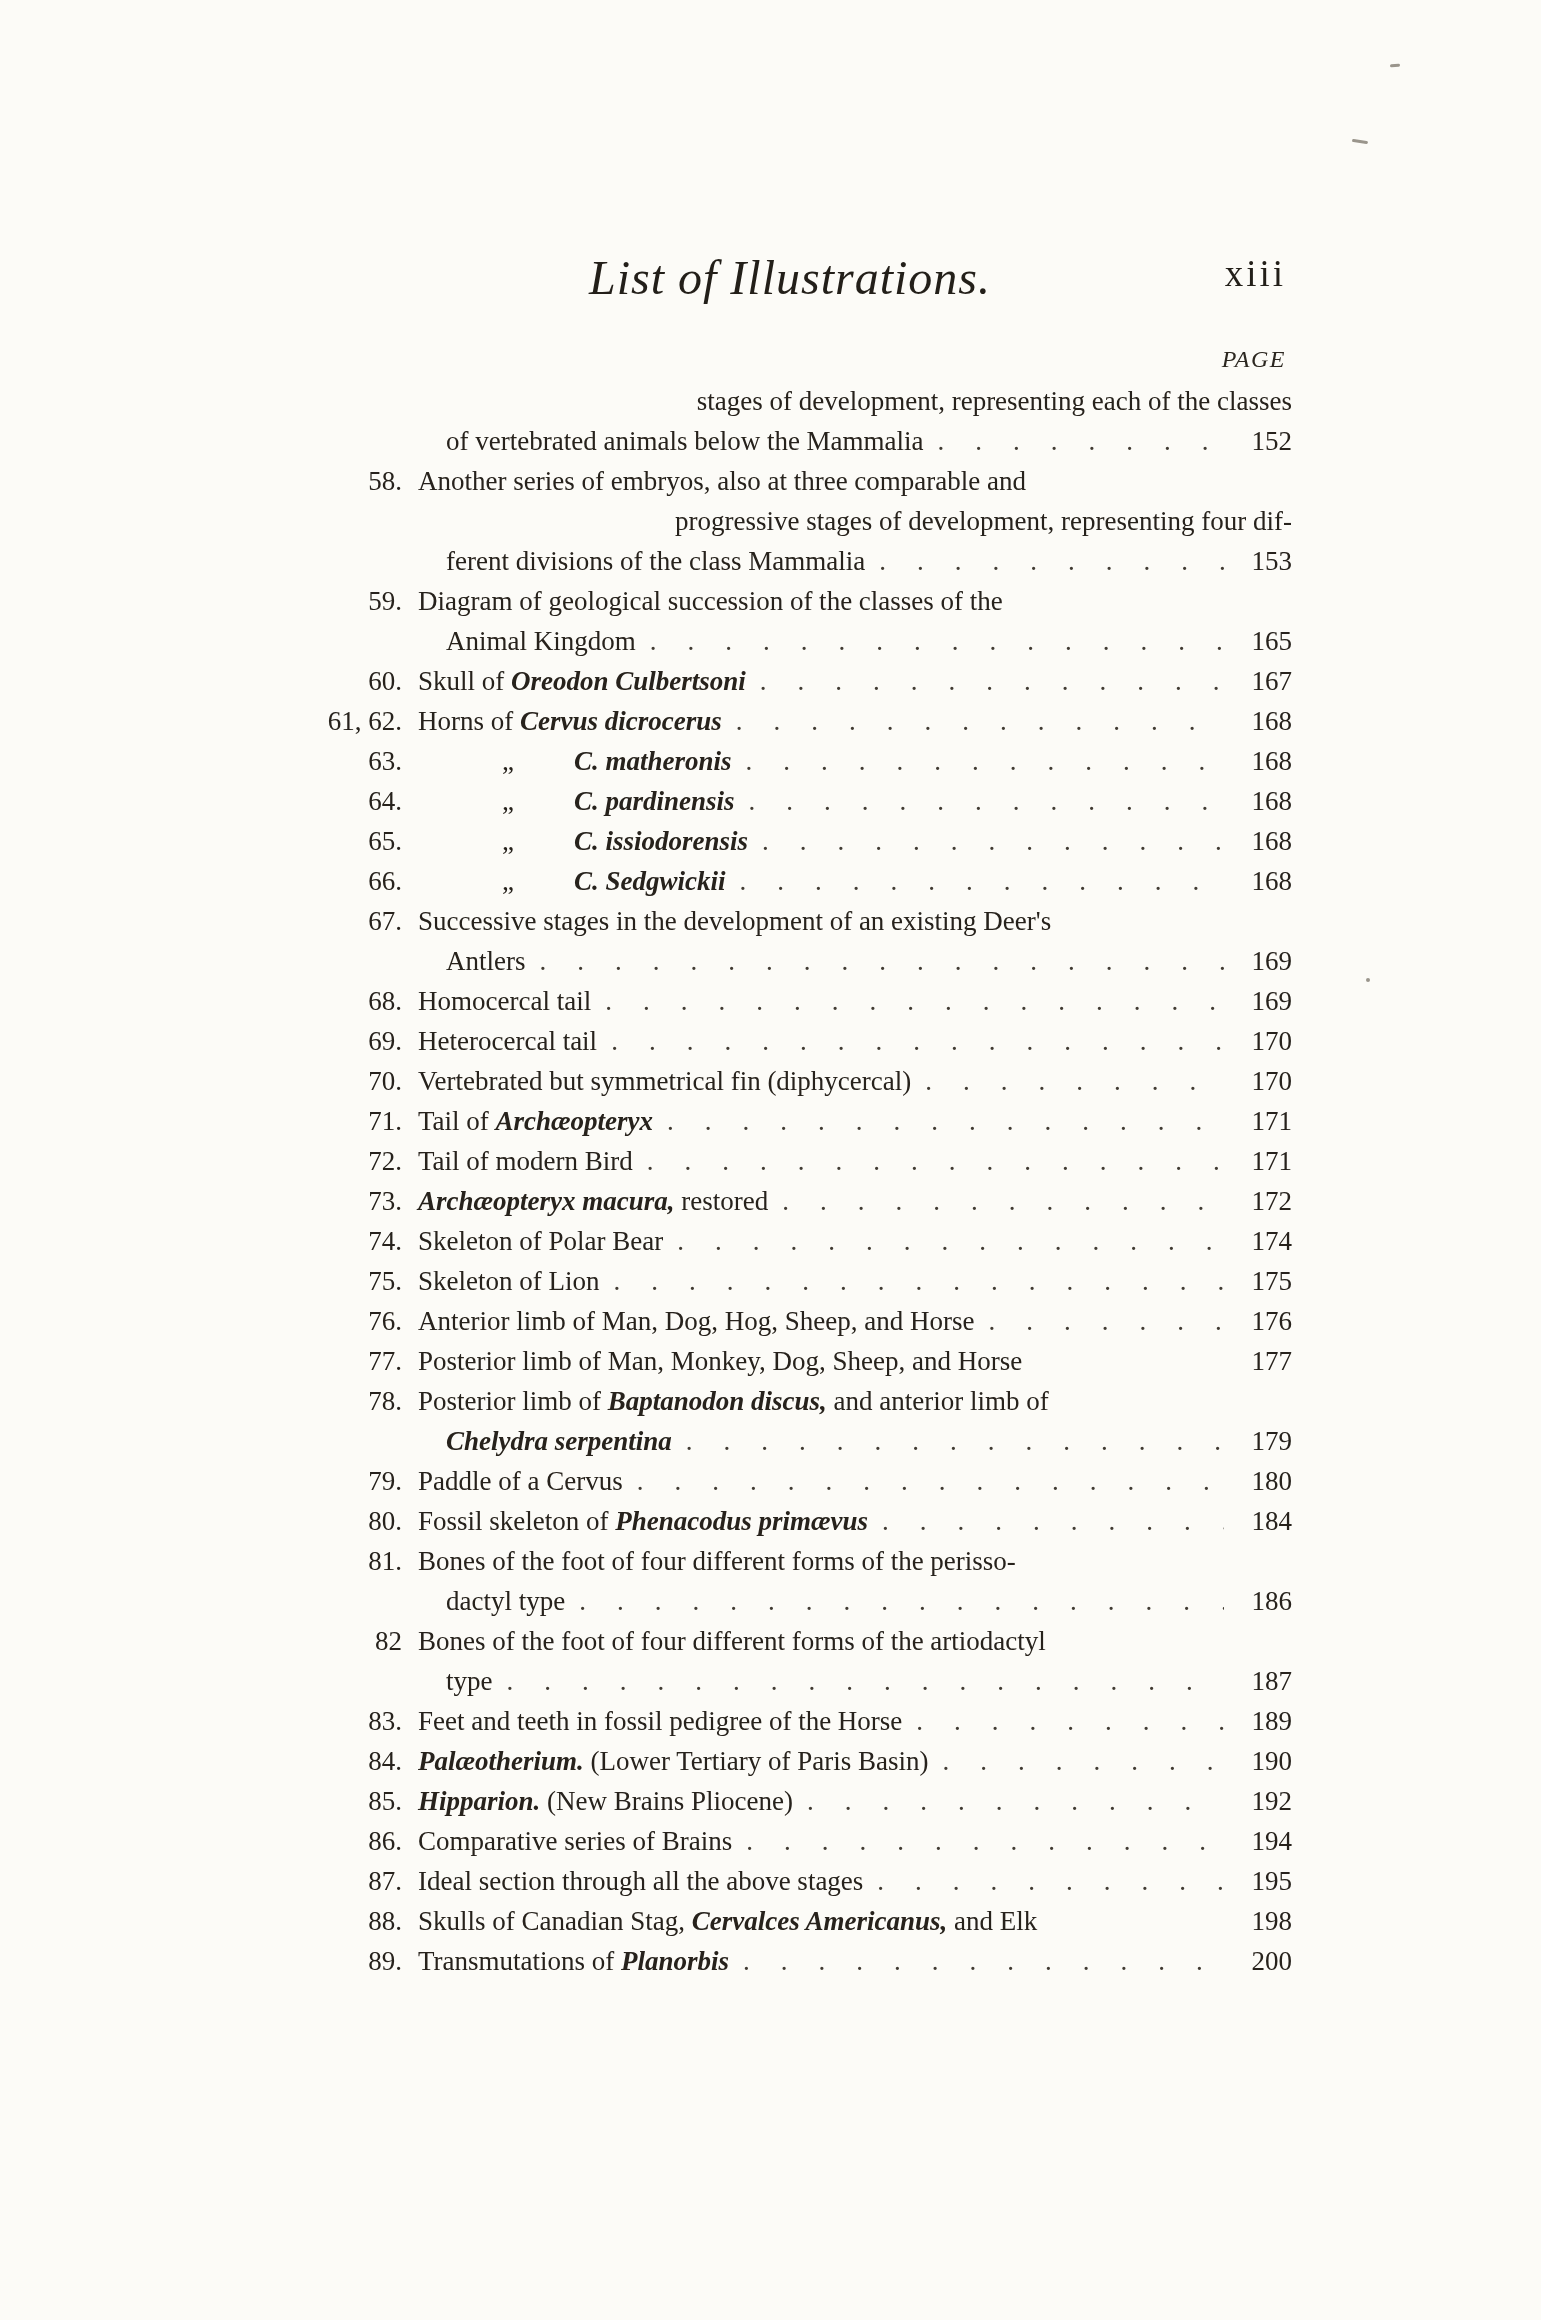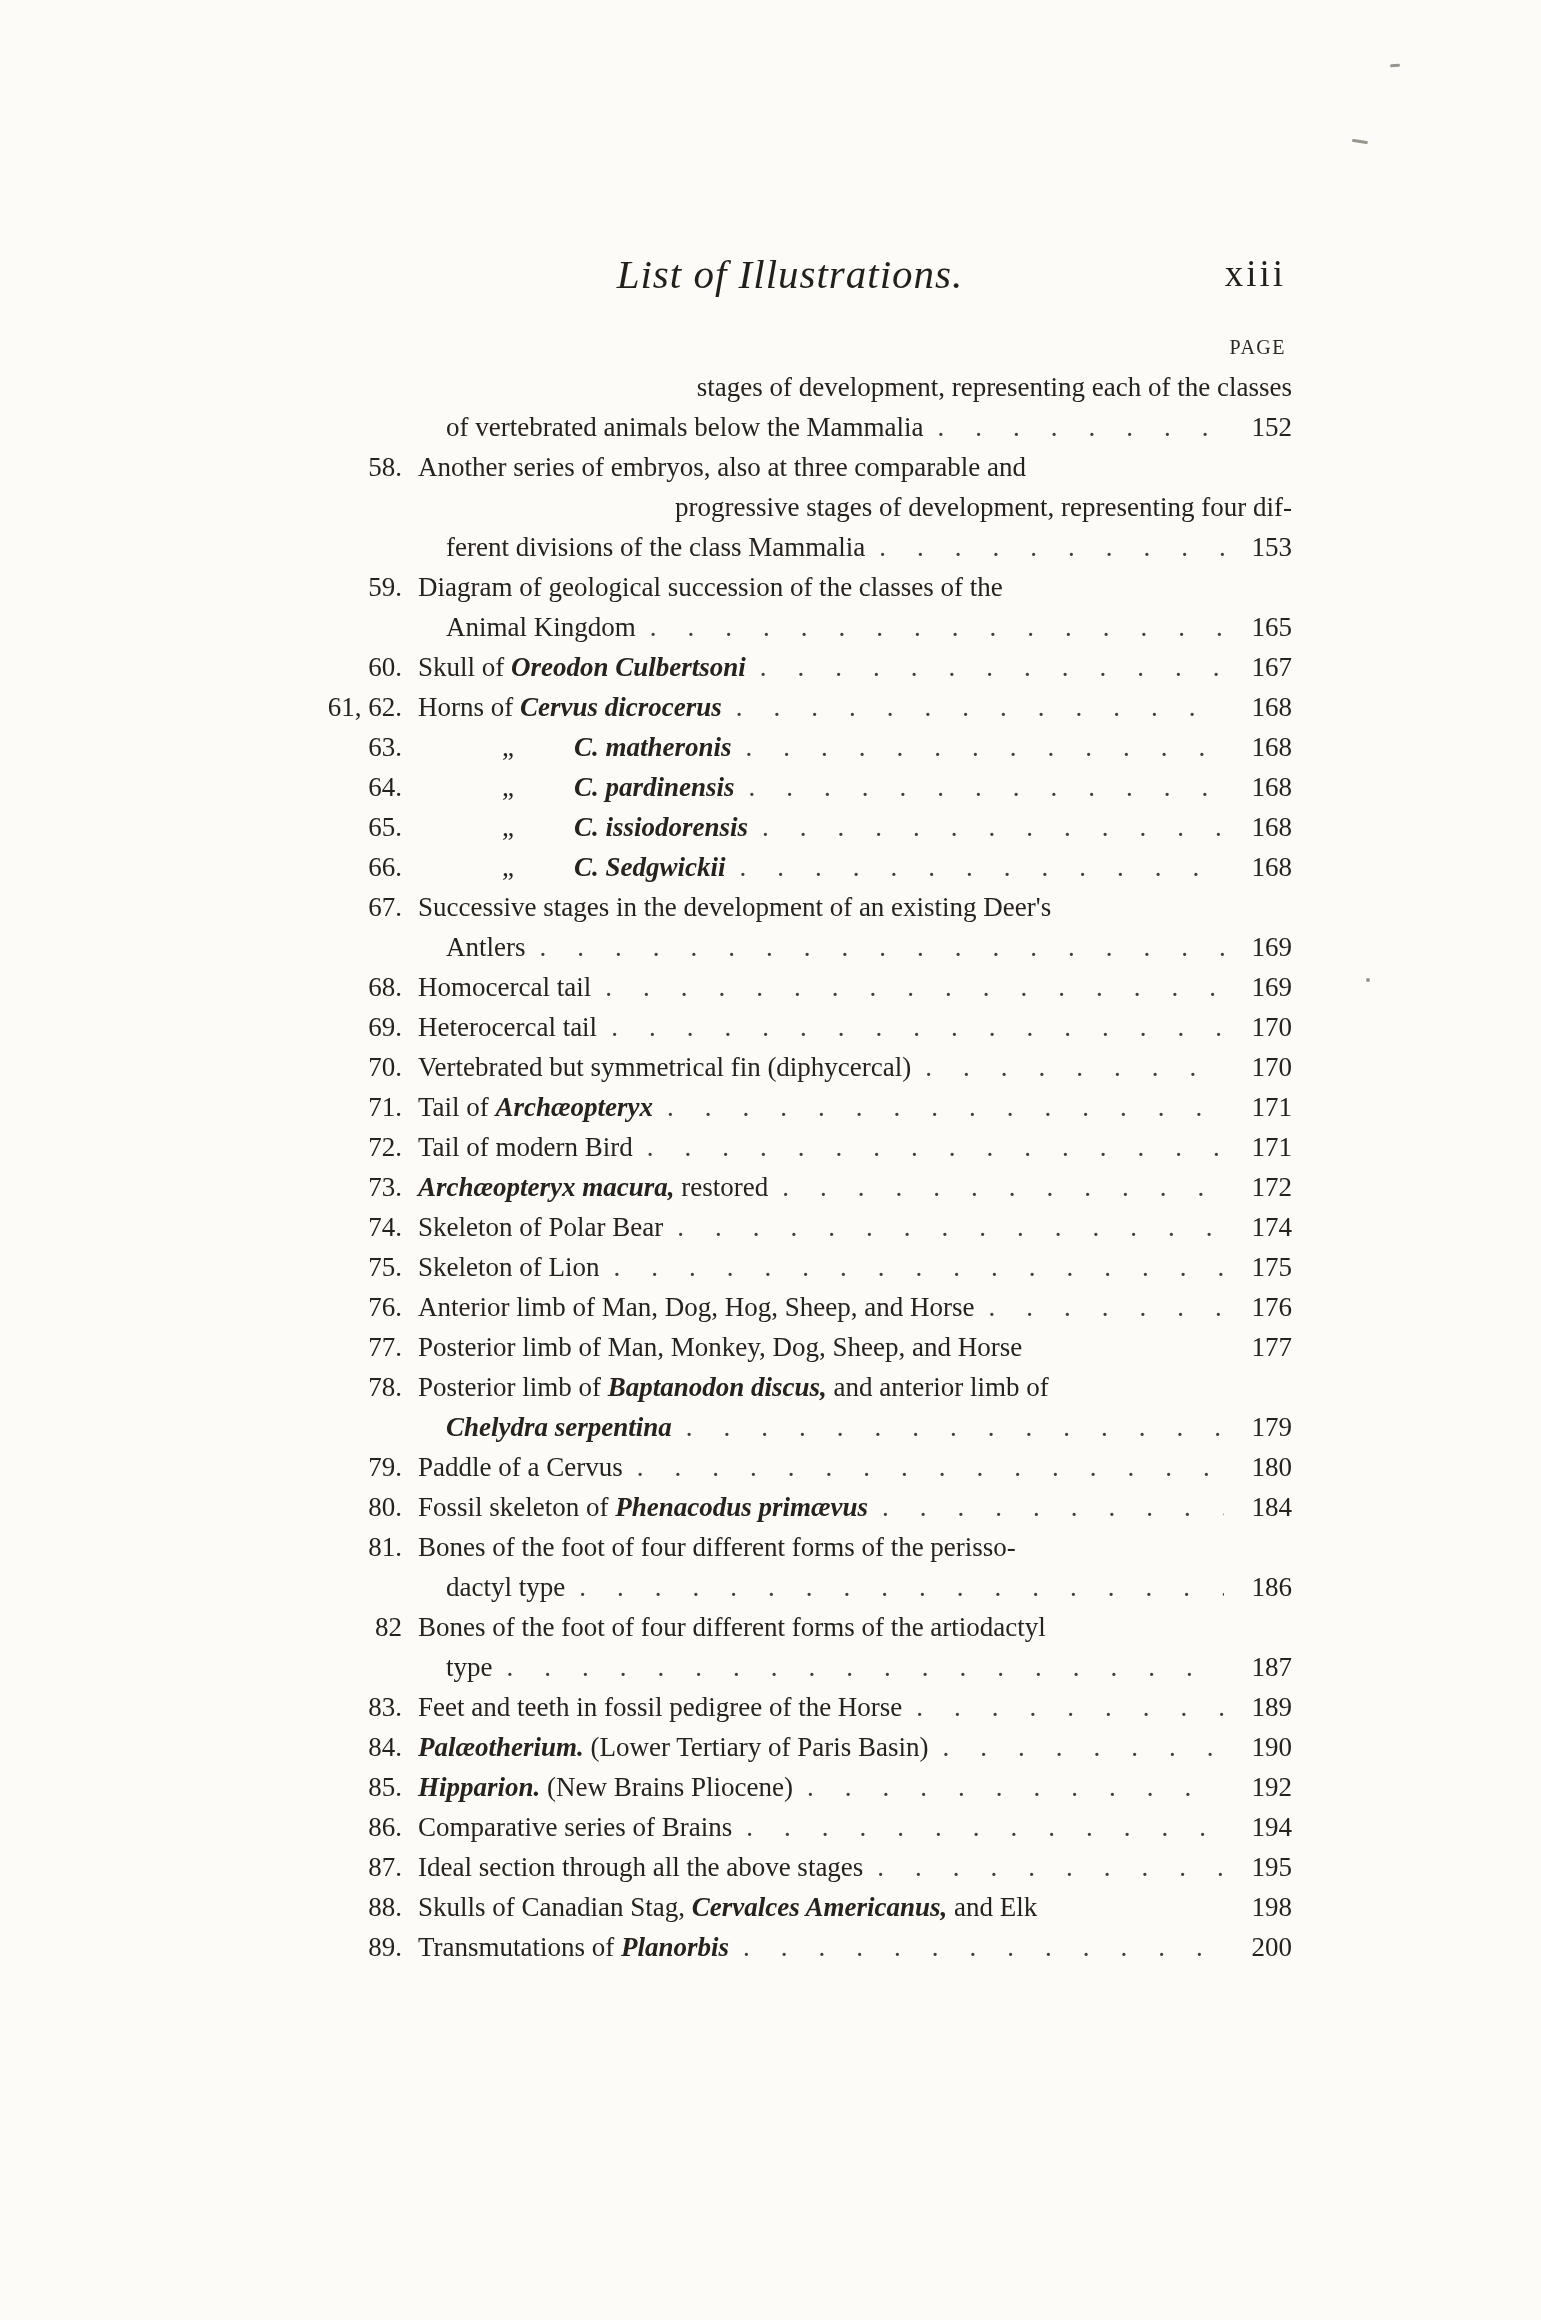--- a/index.html
+++ b/index.html
@@ -9,34 +9,35 @@
     background:#fcfbf7;
     font-family:"Liberation Serif","DejaVu Serif",serif;
     color:#27221c;
     overflow:hidden;
   }
   .content{position:absolute;left:288px;top:250px;width:1004px;}
   .header{position:relative;height:56px;}
   .doc-title{
     text-align:center;
     font-style:italic;
-    font-size:41px;
+    font-size:48px;
     letter-spacing:1px;
     color:#231f19;
   }
   .folio{
     position:absolute;right:6px;top:2px;
     font-size:37px;letter-spacing:3px;color:#231f19;
   }
   .col-header{
     text-align:right;
-    margin-top:30px;margin-bottom:8px;
-    font-size:20px;letter-spacing:1.5px;
+    margin-top:40px;margin-bottom:8px;
+    font-size:24px;letter-spacing:1.5px;
     padding-right:6px;
     color:#2c2720;
+    font-style:italic;
   }
   .entries{font-size:27px;}
   .row{display:flex;align-items:baseline;line-height:40px;}
   .num-cell{
     flex:0 0 130px;box-sizing:border-box;
     display:flex;justify-content:flex-end;align-items:baseline;
     padding-right:16px;
     white-space:nowrap;
   }
   .fig-prefix{margin-right:auto;font-variant:small-caps;letter-spacing:0.5px;font-weight:bold;}

